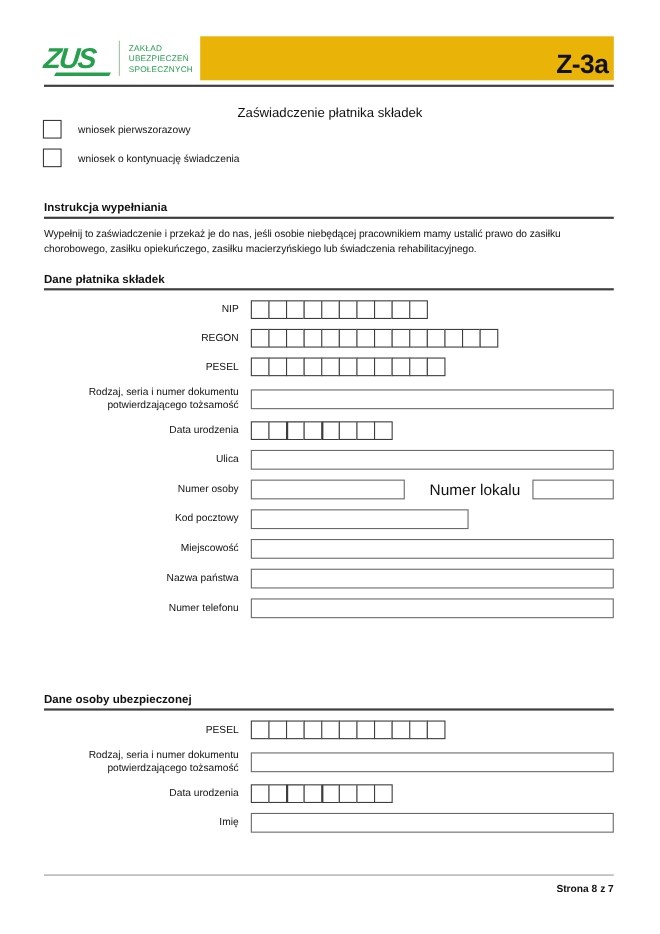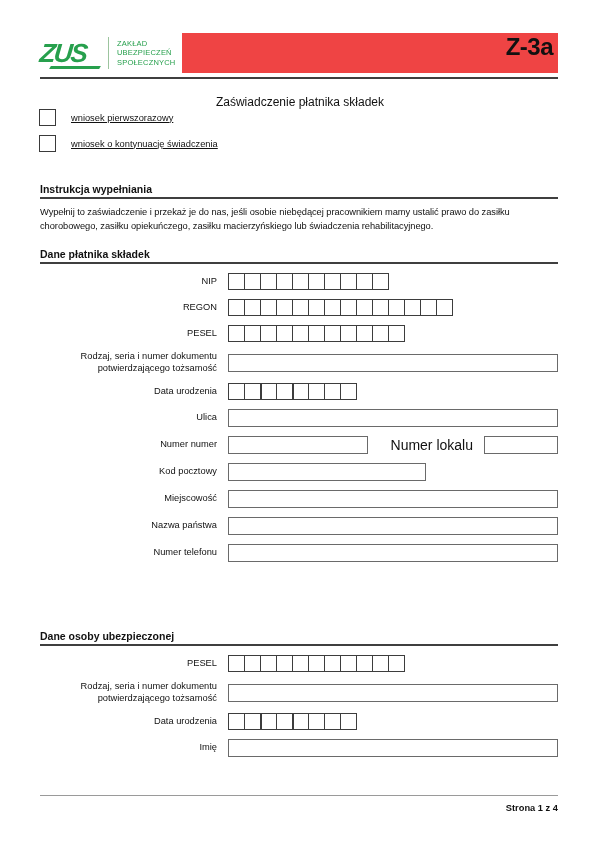--- a/index.html
+++ b/index.html
@@ -16,31 +16,31 @@
   .header { position:absolute; top:33px; left:40px; right:42px; height:40px; display:flex; }
   .logo-area { width:142px; display:flex; align-items:center; }
   .zus-word-wrap { position:relative; width:62px; }
   .zus-word {
     font-weight:bold; font-style:italic; font-size:26px; line-height:24px;
     color:#27a04d; letter-spacing:-2px; transform:skewX(-6deg);
   }
   .zus-underline { position:absolute; left:10px; right:2px; bottom:-4px; height:3px; background:#27a04d; transform:skewX(-30deg); }
   .logo-divider { width:1px; height:32px; background:#9cc49e; margin:0 8px 0 6px; }
   .org-text { font-size:7.5px; font-weight:normal; color:#27a04d; line-height:9.3px; letter-spacing:.2px; }
-  .band { flex:1; background:#ef4444; display:flex; align-items:flex-start; justify-content:flex-end; padding-right:5px; }
+  .band { flex:1; background:#eab308; display:flex; align-items:flex-end; justify-content:flex-end; padding-right:5px; }
   .form-code { font-size:24px; font-weight:bold; color:#111; letter-spacing:-.5px; }
   .header-rule { position:absolute; top:77px; left:40px; right:42px; height:2px; background:#3f3f3f; }
 
   
   .title { position:absolute; top:95px; left:0; width:600px; text-align:center; font-size:12px; font-weight:normal; }
   .checkbox-group { position:absolute; top:109px; left:39px; }
   .cb-row { display:flex; align-items:center; }
   .cb-row + .cb-row { margin-top:9px; }
   .cb { width:17px; height:17px; border:1px solid #3a3a3a; background:#fff; }
-  .cb-label { margin-left:15px; font-size:9.3px;text-decoration:underline; }
+  .cb-label { margin-left:15px; font-size:9.3px; }
 
   
   .section { position:absolute; left:40px; right:42px; }
   .sec-instr { top:183px; }
   .sec-payer { top:248px; }
   .sec-insured { top:630px; }
   .sec-heading { font-size:10.5px; font-weight:bold; line-height:12px; padding-bottom:2px; border-bottom:2px solid #3f3f3f; }
   .instr-body { margin-top:7px; font-size:9.3px; line-height:13.8px; letter-spacing:-.05px; }
 
   
@@ -179,21 +179,21 @@
         </div>
     </div>
 
 
     <div class="row">
       <div class="lbl">Ulica</div>
       <div class="field-box field-wide"></div>
     </div>
 
     <div class="row">
-      <div class="lbl">Numer numer</div>
+      <div class="lbl">Numer osoby</div>
       <div class="field-box house-box"></div>
       <div class="flat-lbl">Numer lokalu</div>
       <div class="field-box flat-box"></div>
     </div>
 
     <div class="row">
       <div class="lbl">Kod pocztowy</div>
       <div class="field-box postal-box"></div>
     </div>
 
@@ -253,15 +253,15 @@
     </div>
 
     <div class="row">
       <div class="lbl">Imię</div>
       <div class="field-box field-wide"></div>
     </div>
 
   </div>
 
   <div class="footer-rule"></div>
-  <div class="footer-text">Strona 1 z 4</div>
+  <div class="footer-text">Strona 8 z 7</div>
 
 </div>
 
 </body></html>

